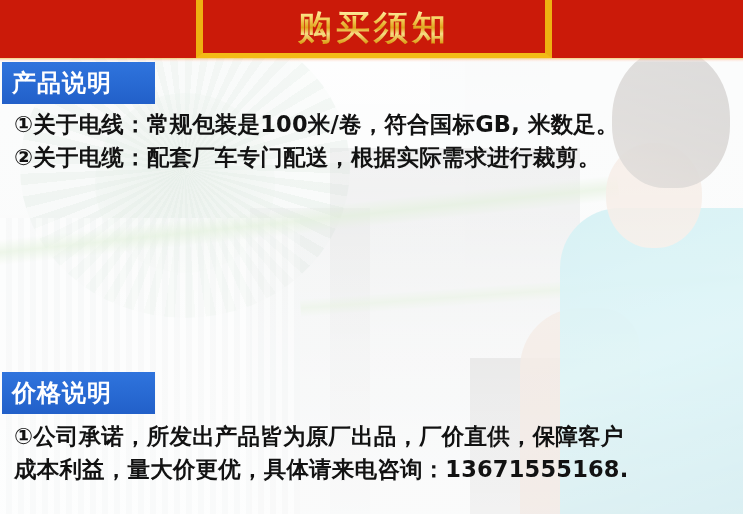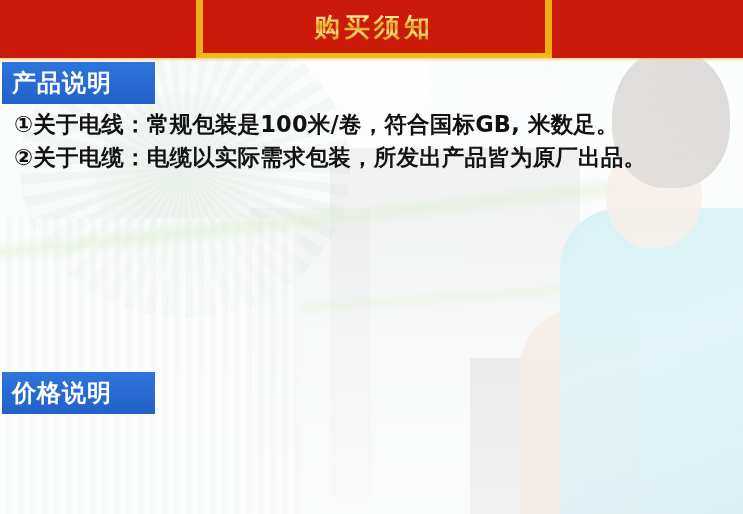--- a/index.html
+++ b/index.html
@@ -109,21 +109,21 @@
   }
   .title-box{
     position:absolute;left:196px;top:0;width:356px;height:58px;
     box-sizing:border-box;
     border-left:7px solid #eeb111;
     border-right:7px solid #eeb111;
     border-bottom:5px solid #f3bb16;
     display:flex;align-items:center;justify-content:center;
   }
   .title-text{
-    font-size:26px;font-weight:bold;letter-spacing:4px;
+    font-size:34px;font-weight:bold;letter-spacing:4px;
     background:linear-gradient(180deg,#fff0b0 0%,#f7d76a 22%,#e0a41d 52%,#f6dd85 70%,#d9980f 100%);
     -webkit-background-clip:text;background-clip:text;
     color:transparent;-webkit-text-fill-color:transparent;
     line-height:1;
     text-shadow:0 0 0 rgba(0,0,0,0);
   }
   .header-seam{
     position:absolute;left:0;top:58px;width:743px;height:4px;
     background:linear-gradient(180deg,rgba(236,176,24,.55),rgba(255,210,190,.45),rgba(255,255,255,.2));
   }
@@ -182,21 +182,23 @@
     </div>
   </div>
   <div class="header-seam"></div>
 
   <div class="content">
 
     <div class="label-box" id="lbl-product">
       <span class="label-text">产品说明</span>
     </div>
     <div class="para" id="p-product">①关于电线：常规包装是100米/卷，符合国标GB, 米数足。
-②关于电缆：电缆以实际需求包装，所发出产品皆为原厂出品。</div>
+②关于电缆：配套厂车专门配送，根据实际需求进行裁剪。</div>
 
 
     <div class="label-box" id="lbl-price">
       <span class="label-text">价格说明</span>
     </div>
+    <div class="para" id="p-price">①公司承诺，所发出产品皆为原厂出品，厂价直供，保障客户
+成本利益，量大价更优，具体请来电咨询：13671555168.</div>
 
   </div>
 </div>
 
 </body></html>

